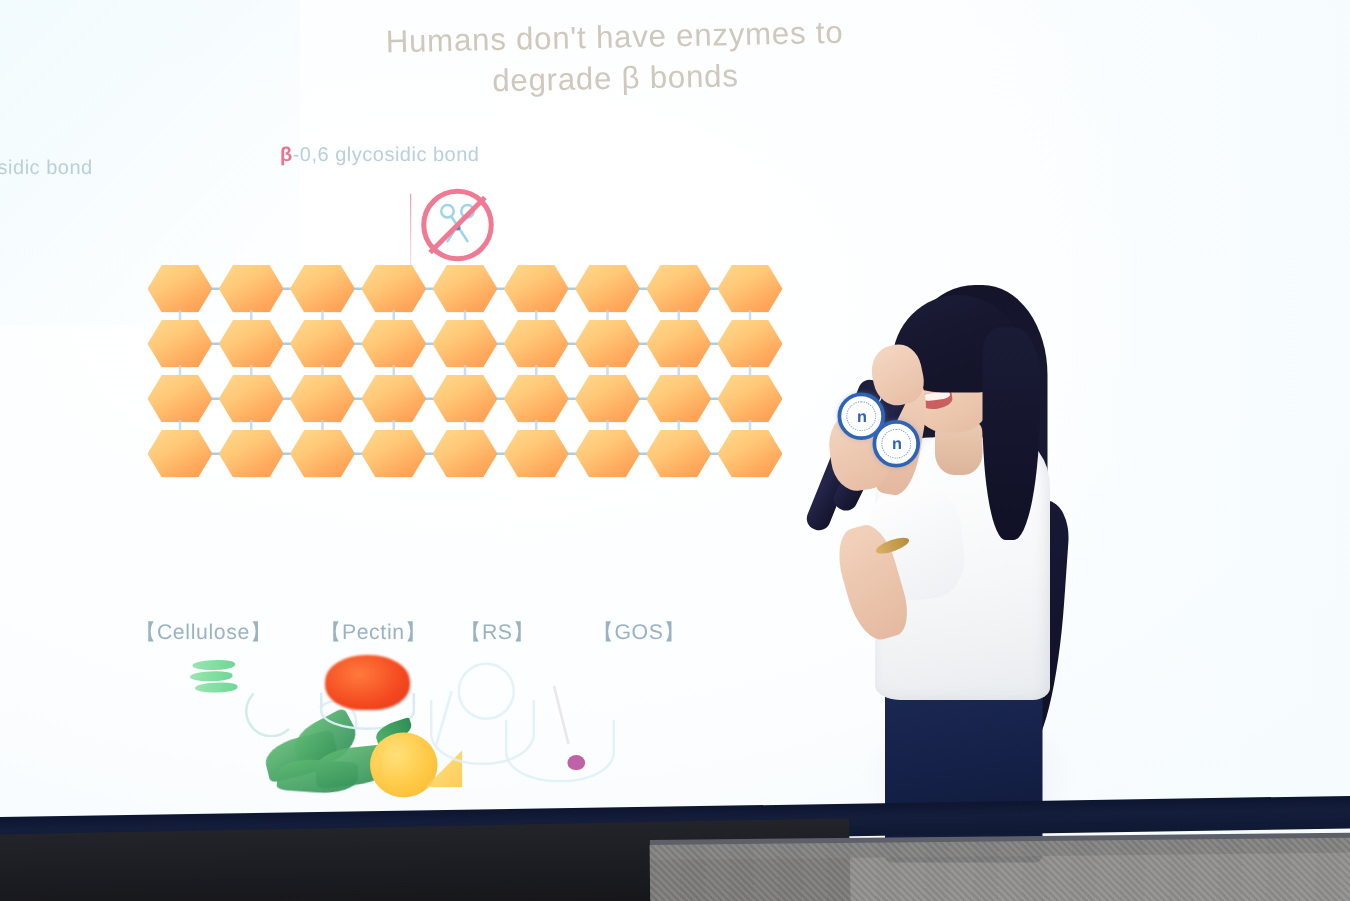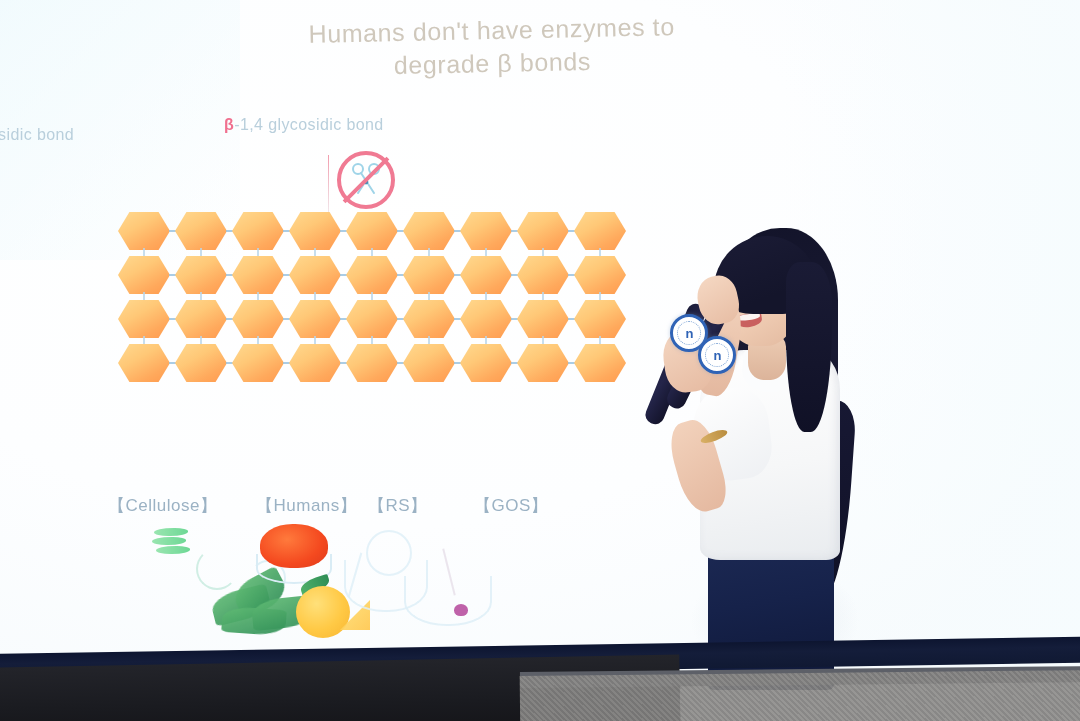--- a/index.html
+++ b/index.html
@@ -587,21 +587,21 @@
 
   <div class="slide-title">
     <div>Humans don't have enzymes to</div>
     <div>degrade β bonds</div>
   </div>
 
   <div class="bond-label alpha">
     <span>lycosidic bond</span>
   </div>
   <div class="bond-label beta">
-    <span class="greek">β</span><span>-1,4 glycosidic bond</span>
+    <span class="greek">β</span><span>-0,6 glycosidic bond</span>
   </div>
 
   <div class="pointer-line"></div>
   <div class="no-enzyme">
     <div class="ring"></div>
     <svg class="scissors" width="32" height="36" viewBox="0 0 32 36">
       <g stroke="#9fd4e8" stroke-width="2" fill="none" stroke-linecap="round">
         <circle cx="8" cy="8" r="5"></circle>
         <circle cx="24" cy="8" r="5"></circle>
         <line x1="11" y1="12" x2="24" y2="32"></line>
@@ -713,21 +713,21 @@
         <div class="hex" style="left: 342px; top: 0px;"></div>
         <div class="hlink" style="left: 393px; top: 18px; width: 7px; background: rgb(156, 196, 224);"></div>
         <div class="hex" style="left: 399px; top: 0px;"></div>
         <div class="hlink" style="left: 450px; top: 18px; width: 7px; background: rgb(156, 196, 224);"></div>
         <div class="hex" style="left: 456px; top: 0px;"></div>
       </div>
     </div>
 
   <div id="fibre-labels">
       <div class="fibre-label" style="left: 108px; top: 494px;">【Cellulose】</div>
-      <div class="fibre-label" style="left: 256px; top: 494px;">【Humans】</div>
+      <div class="fibre-label" style="left: 256px; top: 494px;">【Pectin】</div>
       <div class="fibre-label" style="left: 368px; top: 494px;">【RS】</div>
       <div class="fibre-label" style="left: 474px; top: 494px;">【GOS】</div>
     </div>
 
   <div class="illus leaf-stack">
     <div style="top:0;left:2px;"></div>
     <div style="top:9px;left:0;"></div>
     <div style="top:18px;left:4px;"></div>
   </div>
   <div class="illus swirl glass-pale"></div>

